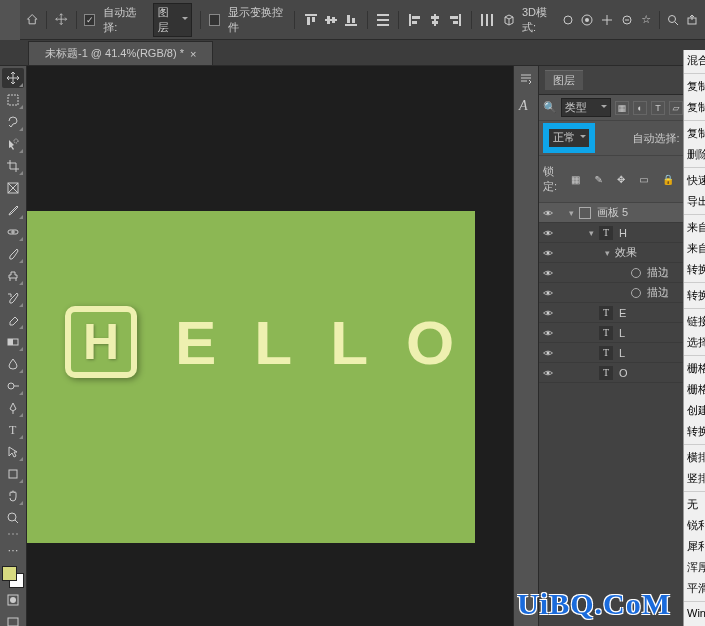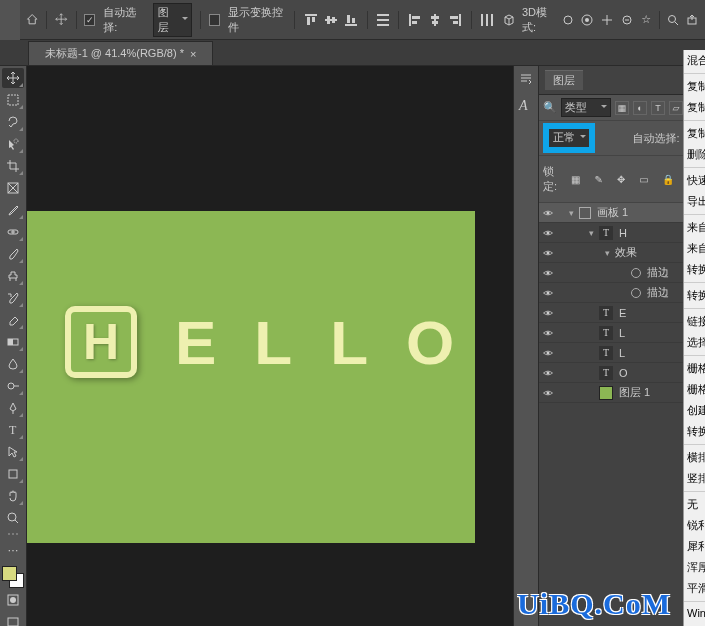--- a/index.html
+++ b/index.html
@@ -436,21 +436,21 @@
           <span class="eye">
             <svg viewBox="0 0 16 16">
               <path d="M2 8 Q8 3 14 8 Q8 13 2 8 Z" fill="none" stroke="#ccc"></path>
               <circle cx="8" cy="8" r="2" fill="#ccc"></circle>
             </svg>
           </span>
           <span class="spacer"></span>
           <span class="indent-0"></span>
           <span class="chev">▾</span>
           <span class="artboard-ic"></span>
-          <span>画板 1</span>
+          <span>画板 5</span>
         </div>
         <div class="layer-row">
           <span class="eye">
             <svg viewBox="0 0 16 16">
               <path d="M2 8 Q8 3 14 8 Q8 13 2 8 Z" fill="none" stroke="#ccc"></path>
               <circle cx="8" cy="8" r="2" fill="#ccc"></circle>
             </svg>
           </span>
           <span class="spacer"></span>
           <span class="indent-1"></span>
@@ -540,33 +540,20 @@
             <svg viewBox="0 0 16 16">
               <path d="M2 8 Q8 3 14 8 Q8 13 2 8 Z" fill="none" stroke="#ccc"></path>
               <circle cx="8" cy="8" r="2" fill="#ccc"></circle>
             </svg>
           </span>
           <span class="spacer"></span>
           <span class="indent-1"></span>
           <span class="chev"></span>
           <span class="thumb-t">T</span>
           <span>O</span>
-        </div>
-        <div class="layer-row">
-          <span class="eye">
-            <svg viewBox="0 0 16 16">
-              <path d="M2 8 Q8 3 14 8 Q8 13 2 8 Z" fill="none" stroke="#ccc"></path>
-              <circle cx="8" cy="8" r="2" fill="#ccc"></circle>
-            </svg>
-          </span>
-          <span class="spacer"></span>
-          <span class="indent-1"></span>
-          <span class="chev"></span>
-          <span class="thumb-img"></span>
-          <span>图层 1</span>
         </div>
       </div>
   </div>
 </div>
 
 <div class="ctx-menu" id="ctx-menu">
     <div class="ctx-item">混合</div>
     <div class="ctx-sep"></div>
     <div class="ctx-item">复制</div>
     <div class="ctx-item">复制</div>

